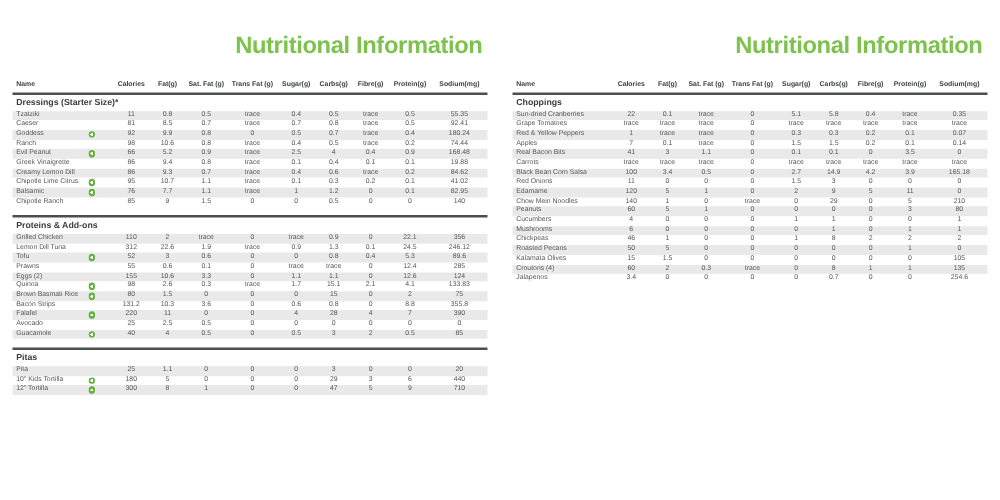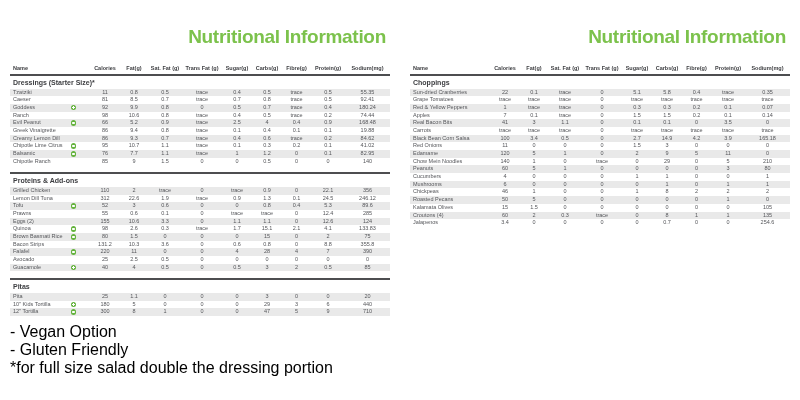--- a/index.html
+++ b/index.html
@@ -502,21 +502,20 @@
               <div class="cell">0</div>
               <div class="cell">0</div>
               <div class="cell">47</div>
               <div class="cell">5</div>
               <div class="cell">9</div>
               <div class="cell">710</div>
             </div>
           </div>
         </div>
       </div>
-      <div class="legend"><div class="item"><span class="dot vegan"></span><span class="label">- Vegan Option</span></div><div class="item"><span class="dot gf"></span><span class="label">- Gluten Friendly</span></div><span class="footnote">*for full size salad double the dressing portion</span></div>
     </section>
   <section class="panel">
       <h1 class="title" style="color: rgb(124, 194, 76);">Nutritional Information</h1>
       <div class="table">
         <div class="hdr-row">
           <div class="cell name">Name</div>
           <div class="cell"></div>
           <div class="cell">Calories</div>
           <div class="cell">Fat(g)</div>
           <div class="cell">Sat. Fat (g)</div>

